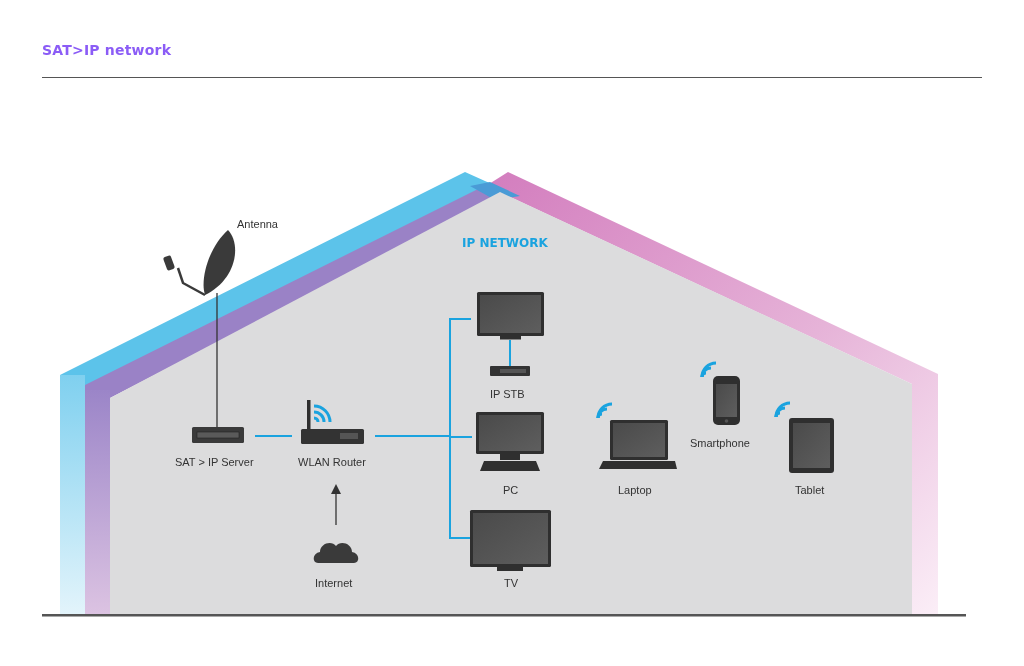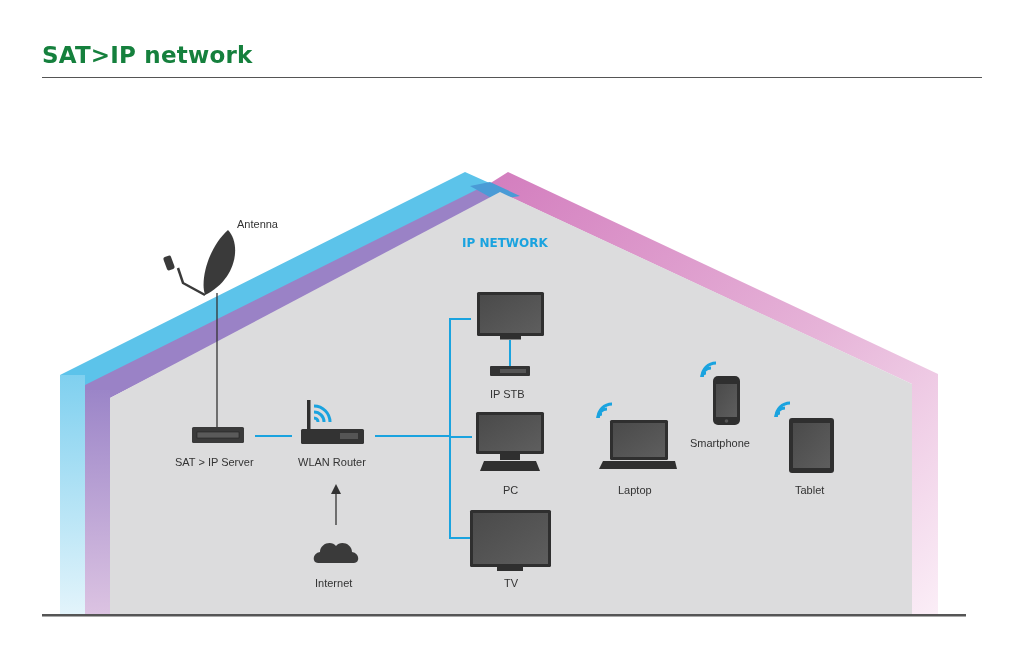--- a/index.html
+++ b/index.html
@@ -1,17 +1,17 @@
 <!DOCTYPE html>
 <html><head>
 <meta charset="utf-8">
 <style>
   html, body { margin:0; padding:0; background:#ffffff; }
   body { width:1024px; height:666px; position:relative; overflow:hidden; font-family:"DejaVu Sans", sans-serif; }
-  #title { position:absolute; left:42px; top:42px; font-size:23px; font-weight:bold; color:#15803d; letter-spacing:0.2px; font-family:"DejaVu Sans", sans-serif; }
+  #title { position:absolute; left:42px; top:42px; font-size:14px; font-weight:bold; color:#8b5cf6; letter-spacing:0.2px; font-family:"DejaVu Sans", sans-serif; }
   #title-rule { position:absolute; left:42px; top:77px; width:940px; height:1px; background:#555; }
   svg#diagram { position:absolute; left:0; top:0; }
   .lbl { font-family:"Liberation Sans", sans-serif; font-size:11px; fill:#333; }
   .net { font-family:"DejaVu Sans", sans-serif; font-size:12px; font-weight:bold; fill:#1aa3df; }
 </style>
 </head>
 <body>
 
 <div id="title">SAT&gt;IP network</div>
 <div id="title-rule"></div>

